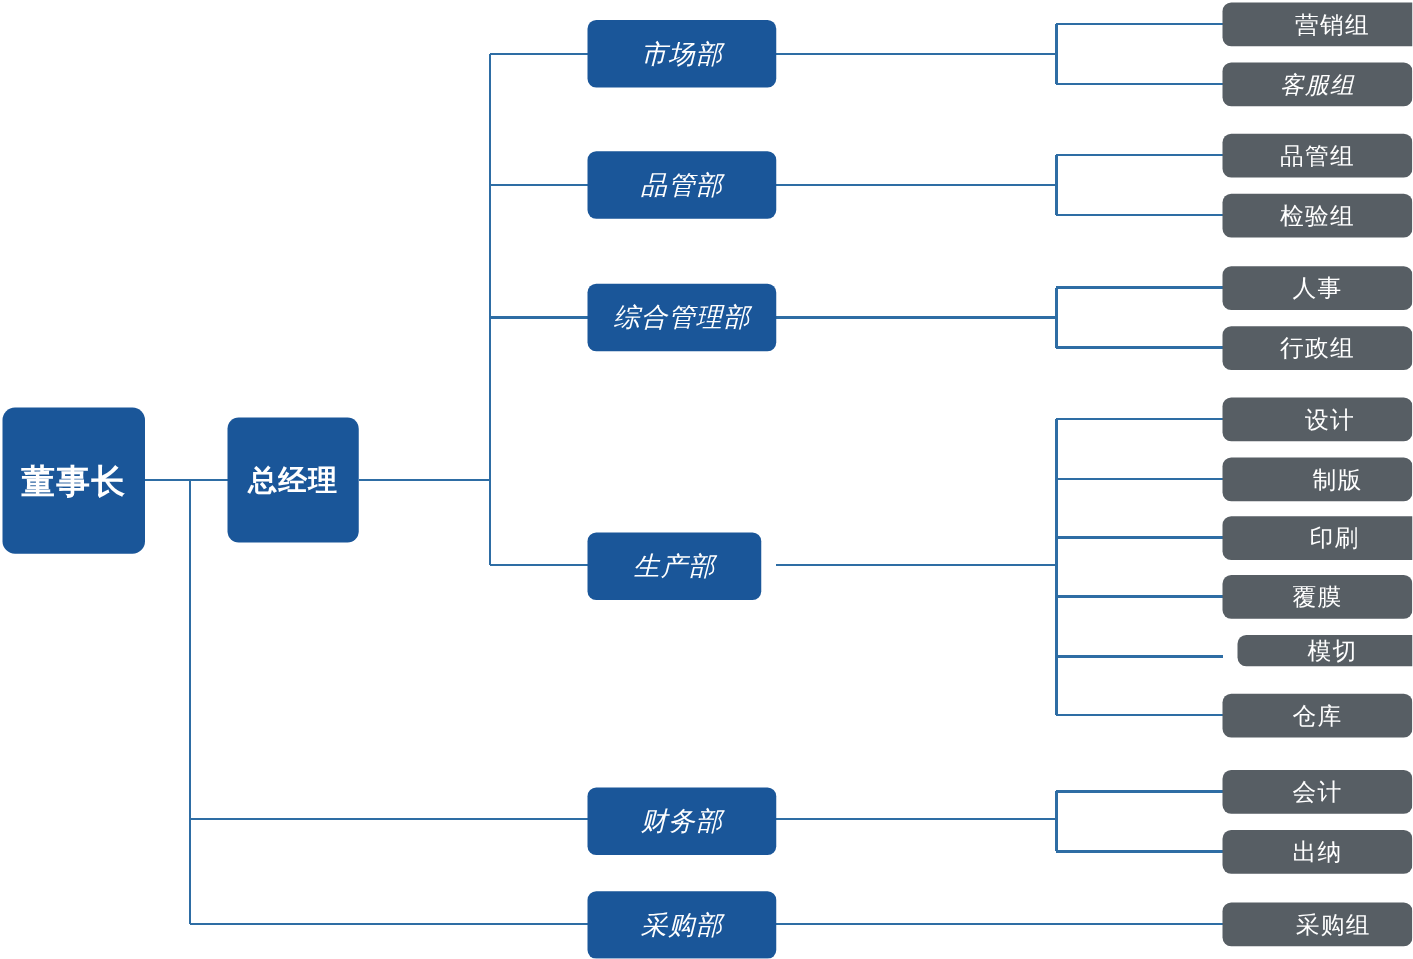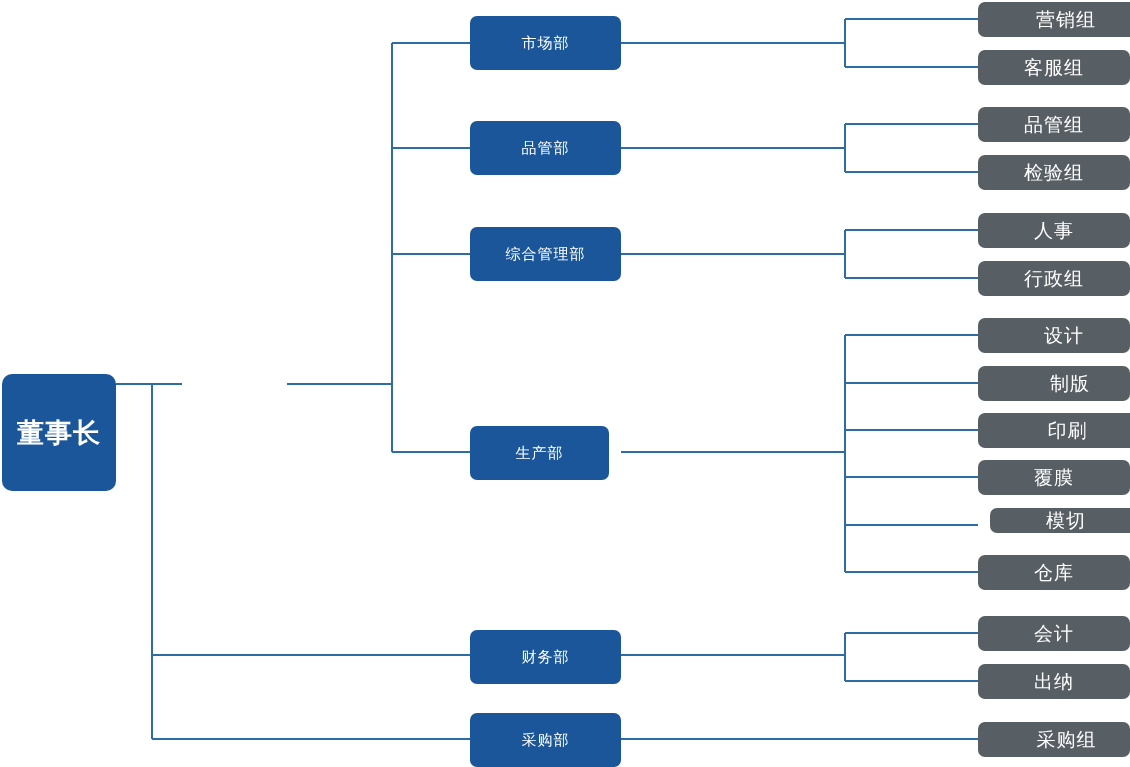--- a/index.html
+++ b/index.html
@@ -43,29 +43,29 @@
     border-radius: 7px;
   }
   .node-gray {
     background: #575E64;
     border-radius: 7px;
   }
   .node-root {
     font-size: 27px;
     font-weight: bold;
     border-radius: 10px;
-    margin-top: 48px;
   }
   .node-exec {
     font-size: 23px;
     font-weight: bold;
     border-radius: 9px;
   }
   .node-dept {
-    font-size: 15px;
+    font-size: 21px;
+    font-style: italic;
   }
   .node-team {
     font-size: 19px;
   }
 </style>
 </head>
 <body>
 
 <div id="org-chart">
 
@@ -102,32 +102,33 @@
       <path d="M845,572 L978,572" stroke="#2E6DA4" stroke-width="2" fill="none" shape-rendering="crispEdges"></path>
       <path d="M621,655 L845,655" stroke="#2E6DA4" stroke-width="2" fill="none" shape-rendering="crispEdges"></path>
       <path d="M845,633 L845,681" stroke="#2E6DA4" stroke-width="2" fill="none" shape-rendering="crispEdges"></path>
       <path d="M845,633 L978,633" stroke="#2E6DA4" stroke-width="2" fill="none" shape-rendering="crispEdges"></path>
       <path d="M845,681 L978,681" stroke="#2E6DA4" stroke-width="2" fill="none" shape-rendering="crispEdges"></path>
       <path d="M621,739 L978,739" stroke="#2E6DA4" stroke-width="2" fill="none" shape-rendering="crispEdges"></path>
     </svg>
 
   <div class="node node-blue node-root" style="left: 2px; top: 326px; width: 114px; height: 117px;">董事长</div>
 
+  <div class="node node-blue node-exec" style="left: 182px; top: 334px; width: 105px; height: 100px;">总经理</div>
 
   <div id="departments-layer">
       <div class="node node-blue node-dept" style="left: 470px; top: 16px; width: 151px; height: 54px;">市场部</div>
       <div class="node node-blue node-dept" style="left: 470px; top: 121px; width: 151px; height: 54px;">品管部</div>
       <div class="node node-blue node-dept" style="left: 470px; top: 227px; width: 151px; height: 54px;">综合管理部</div>
       <div class="node node-blue node-dept" style="left: 470px; top: 426px; width: 139px; height: 54px;">生产部</div>
       <div class="node node-blue node-dept" style="left: 470px; top: 630px; width: 151px; height: 54px;">财务部</div>
       <div class="node node-blue node-dept" style="left: 470px; top: 713px; width: 151px; height: 54px;">采购部</div>
     </div>
   <div id="teams-layer">
       <div class="node node-gray node-team" style="left: 978px; top: 2px; width: 176px; height: 35px;">营销组</div>
-      <div class="node node-gray node-team" style="left: 978px; top: 50px; width: 152px; height: 35px;">客服组</div>
+      <div class="node node-gray node-team" style="left: 978px; top: 50px; width: 152px; height: 35px; font-style: italic;">客服组</div>
       <div class="node node-gray node-team" style="left: 978px; top: 107px; width: 152px; height: 35px;">品管组</div>
       <div class="node node-gray node-team" style="left: 978px; top: 155px; width: 152px; height: 35px;">检验组</div>
       <div class="node node-gray node-team" style="left: 978px; top: 213px; width: 152px; height: 35px;">人事</div>
       <div class="node node-gray node-team" style="left: 978px; top: 261px; width: 152px; height: 35px;">行政组</div>
       <div class="node node-gray node-team" style="left: 978px; top: 318px; width: 152px; height: 35px; padding-left: 20px;">设计</div>
       <div class="node node-gray node-team" style="left: 978px; top: 366px; width: 152px; height: 35px; padding-left: 32px;">制版</div>
       <div class="node node-gray node-team" style="left: 978px; top: 413px; width: 179px; height: 35px;">印刷</div>
       <div class="node node-gray node-team" style="left: 978px; top: 460px; width: 152px; height: 35px;">覆膜</div>
       <div class="node node-gray node-team" style="left: 990px; top: 508px; width: 152px; height: 25px;">模切</div>
       <div class="node node-gray node-team" style="left: 978px; top: 555px; width: 152px; height: 35px; text-align: center;">仓库</div>

